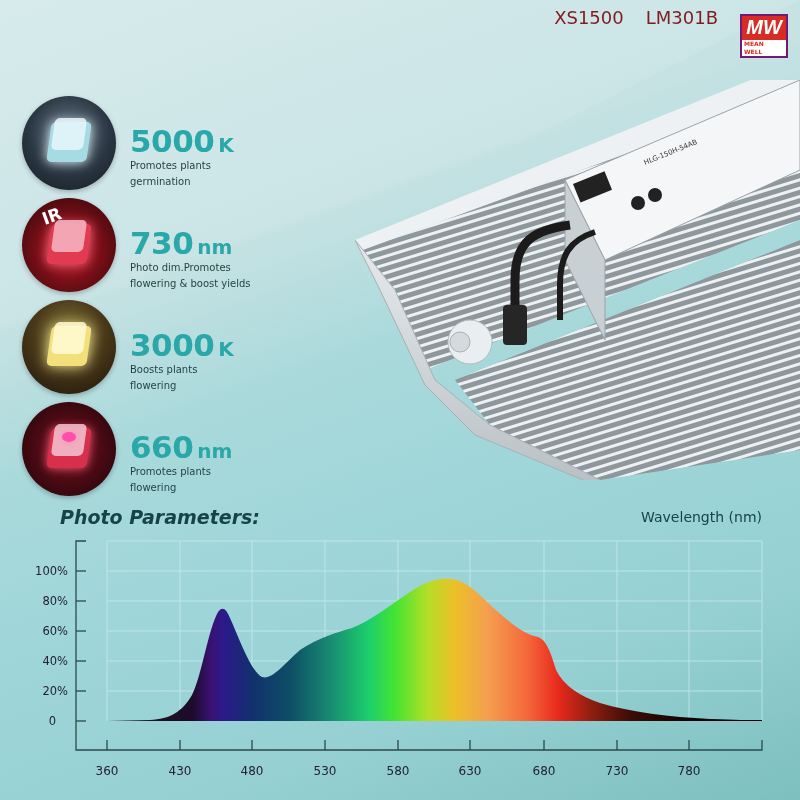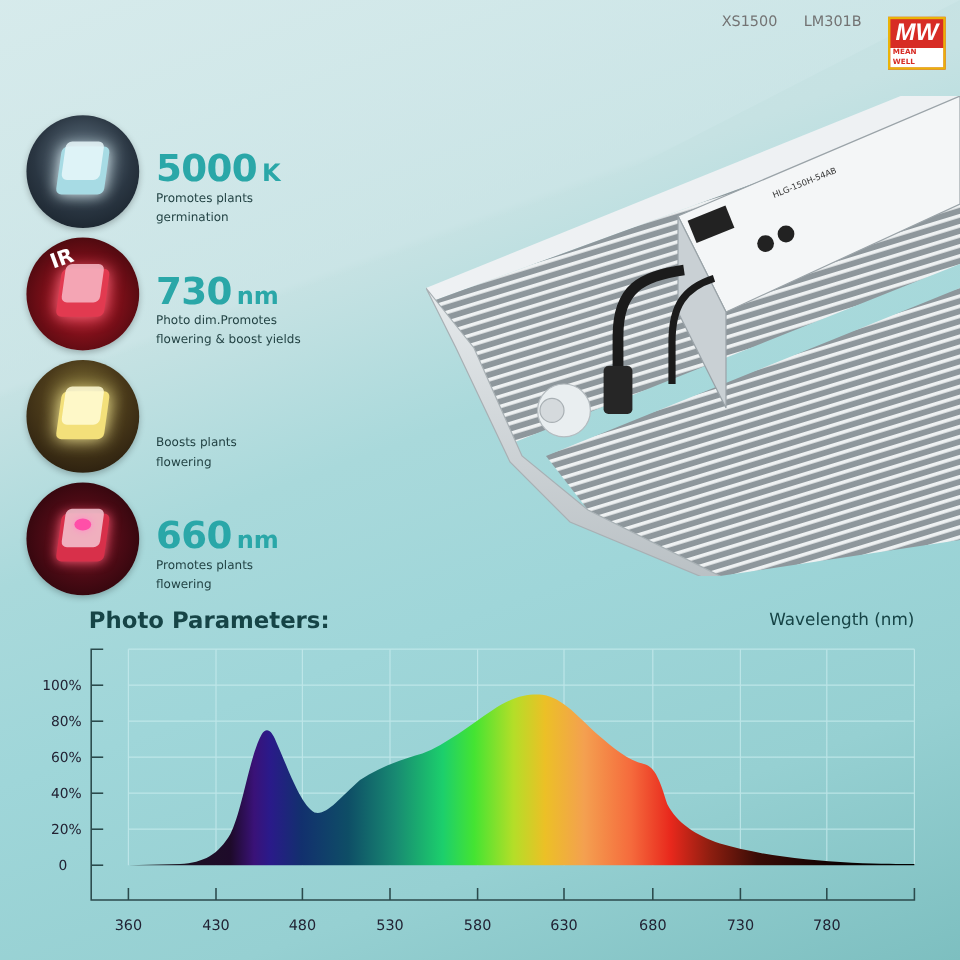--- a/index.html
+++ b/index.html
@@ -15,42 +15,42 @@
     clip-path: polygon(0 0, 800px 0, 800px 0, 0 410px);
   }
   
   .logos { position: absolute; top: 10px; right: 12px; display: flex; align-items: flex-start; gap: 22px; }
   .logo { display: flex; flex-direction: column; align-items: center; }
   .vipar-wrap { position: relative; }
   .vipar-spectra { position: absolute; right: 2px; top: -2px; font-size: 7px; color: #9aa; letter-spacing: 1px; font-weight: bold; }
   .vipar-text { font-size: 30px; font-weight: bold; letter-spacing: 1px; line-height: 34px; margin-top: 4px;
     background: linear-gradient(90deg, #2bb3c9 0%, #46c0b0 45%, #c9de3b 100%);
     -webkit-background-clip: text; background-clip: text; color: transparent; }
-  .model { font-size: 12px; color: #737373; line-height: 16px; text-align: right; }
+  .model { font-size: 18px; color: #7f1d1d; line-height: 16px; text-align: right; }
   .samsung-text { font-size: 28px; font-weight: bold; color: #1a3a9c; letter-spacing: 2px; line-height: 32px; margin-top: 8px; font-family: "Liberation Sans", sans-serif; }
-  .mw-box { width: 48px; height: 44px; background: #d72c25; border: 2px solid #eab308; display: flex; flex-direction: column; align-items: center; justify-content: center; margin-top: 4px; }
+  .mw-box { width: 48px; height: 44px; background: #d72c25; border: 2px solid #701a75; display: flex; flex-direction: column; align-items: center; justify-content: center; margin-top: 4px; }
   .mw-letters { color: #fff; font-size: 20px; font-style: italic; font-weight: bold; line-height: 20px; font-family: "Liberation Sans", sans-serif; }
   .mw-sub { color: #d72c25; background: #fff; font-size: 6px; font-weight: bold; padding: 0 2px; margin-top: 3px; line-height: 8px; }
 
   
   .features { position: absolute; left: 22px; top: 88px; width: 310px; }
   .feature { position: relative; height: 102px; display: flex; align-items: flex-end; }
   .chip { width: 94px; height: 94px; border-radius: 50%; position: relative; overflow: hidden; flex-shrink: 0; box-shadow: 0 2px 5px rgba(0,0,0,0.25); }
   .chip .die { position: absolute; left: 27px; top: 26px; width: 40px; height: 40px; border-radius: 5px; transform: skewX(-8deg); }
   .chip .die2 { position: absolute; left: 31px; top: 22px; width: 32px; height: 32px; border-radius: 5px; transform: skewX(-8deg); opacity: 0.85; }
   .feat-text { margin-left: 14px; margin-top: 6px; }
   .feat-value { font-size: 31px; font-weight: bold; color: #2aa7a8; line-height: 34px; letter-spacing: -0.5px; }
   .feat-unit { font-size: 20px; font-weight: bold; color: #2aa7a8; margin-left: 4px; }
   .feat-desc { font-size: 10px; color: #1f3f40; line-height: 16px; font-weight: 500; }
 
   
   .fixture { position: absolute; left: 355px; top: 80px; width: 445px; height: 400px; }
 
   
-  .chart-title { position: absolute; left: 74px; top: 506px; font-size: 19px; font-weight: bold; color: #164446; }
+  .chart-title { position: absolute; left: 60px; top: 506px; font-size: 19px; font-weight: bold; color: #164446; font-style: italic; }
   .chart-xtitle { position: absolute; right: 38px; top: 509px; font-size: 14px; color: #164446; }
   .chart-svg { position: absolute; left: 0; top: 530px; }
   .ytick-label { font-family: "DejaVu Sans", sans-serif; font-size: 11.5px; fill: #223; }
   .xtick-label { font-family: "DejaVu Sans", sans-serif; font-size: 12px; fill: #223; }
 </style>
 </head>
 <body>
 
 <div class="diag"></div>
 
@@ -94,20 +94,21 @@
       <div class="feat-desc">flowering &amp; boost yields</div>
     </div>
   </div>
 
   <div class="feature">
     <div class="chip" style="background: radial-gradient(circle at 50% 35%, #8a7a3a 0%, #4a3a1a 45%, #1e140a 100%);">
       <div class="die" style="background:#f3e07a; box-shadow: 0 0 14px #fff4a0;"></div>
       <div class="die2" style="background:#fffbd6;"></div>
     </div>
     <div class="feat-text">
+      <div><span class="feat-value">3000</span><span class="feat-unit">K</span></div>
       <div class="feat-desc">Boosts plants</div>
       <div class="feat-desc">flowering</div>
     </div>
   </div>
 
   <div class="feature">
     <div class="chip" style="background: radial-gradient(circle at 50% 50%, #8a1a2a 0%, #4a0a14 50%, #1e0408 100%);">
       <div class="die" style="background:#d8304a; box-shadow: 0 0 10px #ff5a78;"></div>
       <div class="die2" style="background:#f5c6d2;"></div>
       <div style="position:absolute; left:40px; top:30px; width:14px; height:10px; border-radius:50%; background:#ff4fa8; box-shadow:0 0 6px #ff8ac8;"></div>

